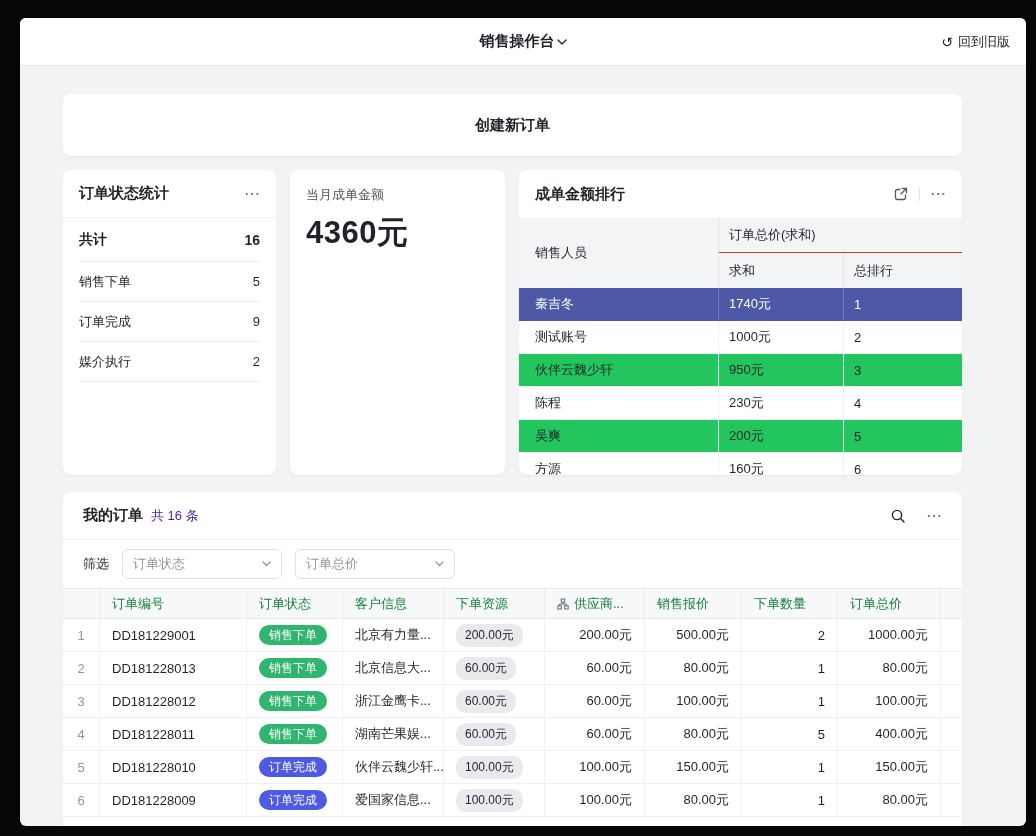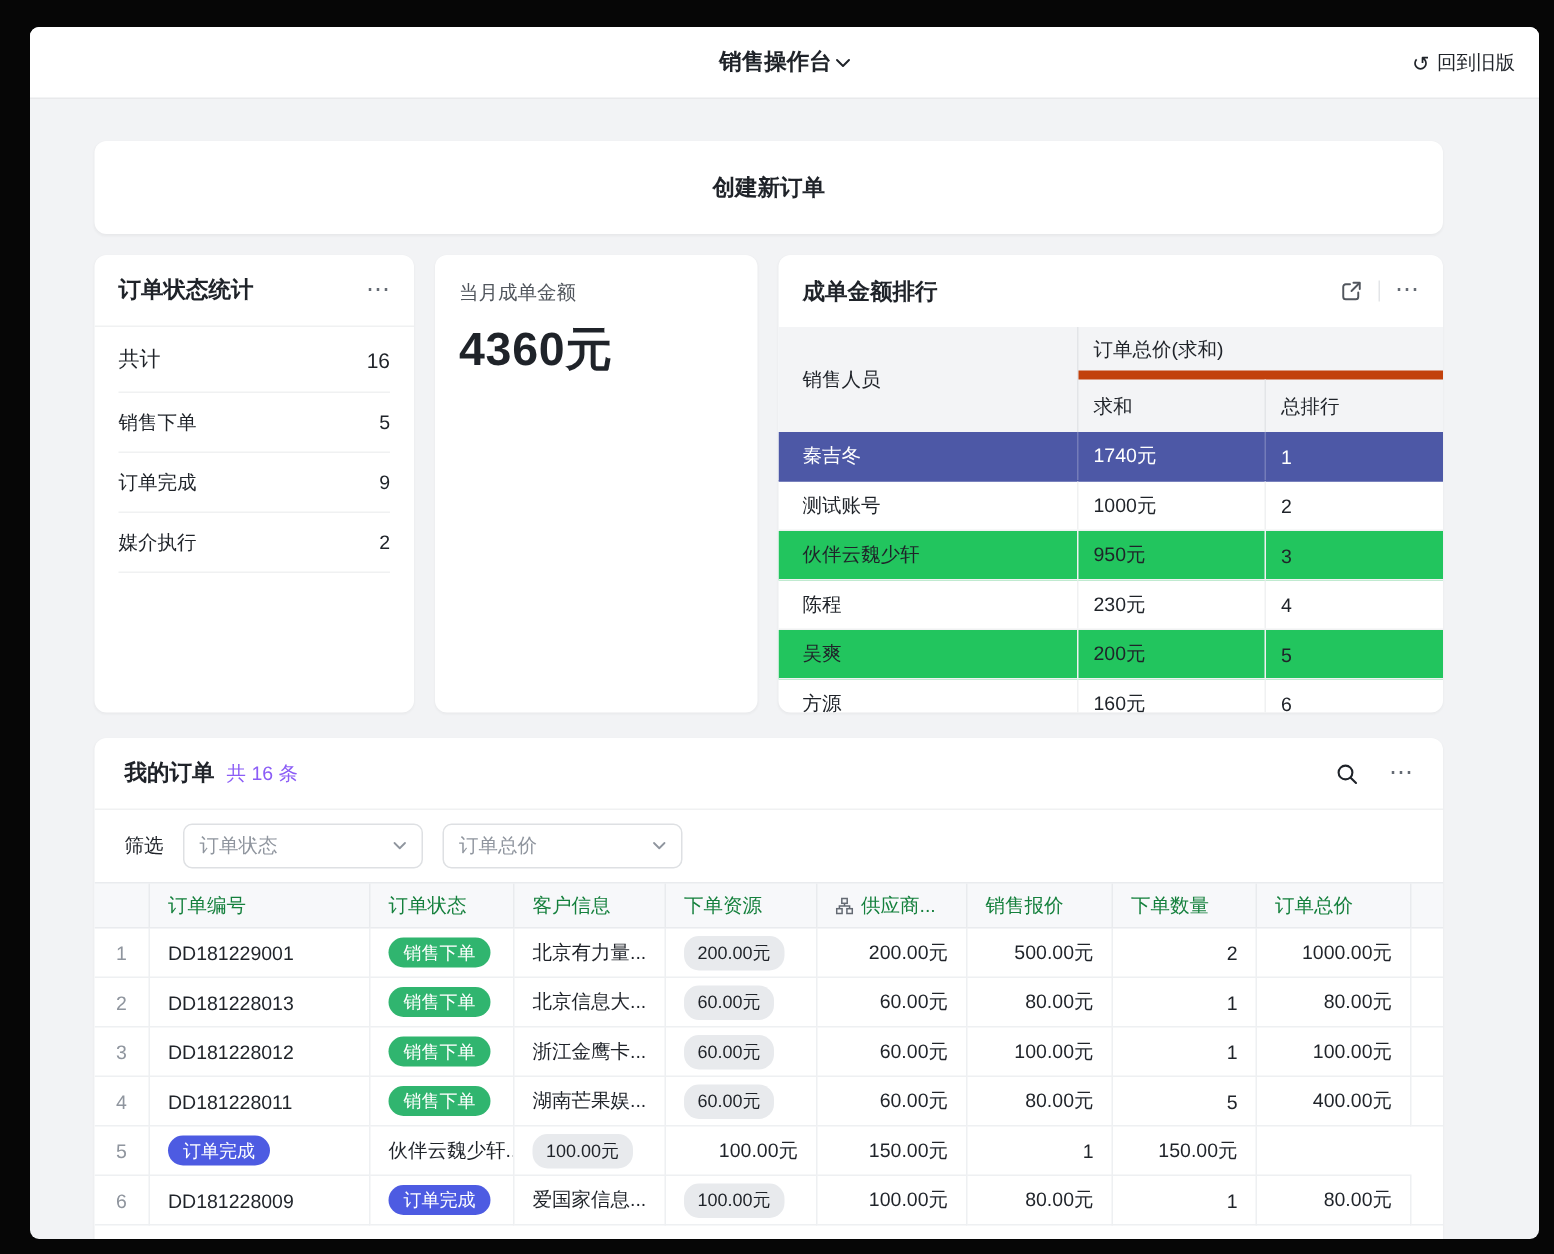--- a/index.html
+++ b/index.html
@@ -43,52 +43,52 @@
   .more-glyph { font-size:16px; color:#646a73; cursor:pointer; line-height:1; }
   .vdiv { width:1px; height:14px; background:#e3e5e8; }
 
   
   .status-card .card-head { border-bottom:1px solid #f0f1f2; }
   .status-rows { padding:0 16px; }
   .status-row {
     display:flex; justify-content:space-between; align-items:center;
     height:40px; border-bottom:1px solid #f0f1f2; font-size:13px; cursor:pointer;
   }
-  .status-row.total { font-weight:400; font-size:14px; height:44px; }
+  .status-row.total { font-weight:700; font-size:14px; height:44px; }
 
   
   .amount-card { padding:16px; }
   .amount-label { font-size:13px; color:#50555c; }
   .amount-value { font-size:31px; font-weight:700; margin-top:8px; letter-spacing:.5px; }
 
   
   .rk-head {
     display:grid; grid-template-columns:200px 125px 1fr; grid-template-rows:35px 35px;
     background:#f3f4f6; font-size:13px;
   }
   .rk-hname { grid-row:1/3; grid-column:1; display:flex; align-items:center; padding:0 16px; border-right:1px solid #e3e5e8; }
-  .rk-hgroup { grid-column:2/4; grid-row:1; display:flex; align-items:center; padding:0 10px; border-bottom:6px solid #c2410c; }
+  .rk-hgroup { grid-column:2/4; grid-row:1; display:flex; align-items:center; padding:0 10px; border-bottom:1px solid #c2410c; }
   .rk-hsub1 { grid-column:2; grid-row:2; display:flex; align-items:center; padding:0 10px; border-right:1px solid #e3e5e8; }
   .rk-hsub2 { grid-column:3; grid-row:2; display:flex; align-items:center; padding:0 10px; }
   .rk-row {
     display:grid; grid-template-columns:200px 125px 1fr; height:33px;
     border-bottom:1px solid #f0f1f2; font-size:13px; cursor:pointer;
   }
   .rk-cell { display:flex; align-items:center; padding:0 10px; border-right:1px solid #f0f1f2; white-space:nowrap; overflow:hidden; }
   .rk-cell.name { padding:0 16px; }
   .rk-cell:last-child { border-right:none; }
   .rk-row.stripe { background:#22c55e; }
   .rk-row.hl { background:#4d58a6; color:#fff; border-bottom-color:#4d58a6; }
   .rk-row.hl .rk-cell { border-right-color:rgba(255,255,255,.22); }
 
   
   .orders-card { margin-top:17px; height:400px; overflow:hidden; }
   .orders-head { height:48px; display:flex; align-items:center; padding:0 20px; border-bottom:1px solid #f0f1f2; }
   .orders-title { font-size:15px; font-weight:700; }
-  .orders-count { font-size:13px; color:#8b5cf6; margin-left:8px; }
+  .orders-count { font-size:13px; color:#4c1d95; margin-left:8px; }
   .orders-actions { margin-left:auto; display:flex; align-items:center; gap:20px; }
   .icon-btn { cursor:pointer; display:flex; align-items:center; }
 
   .filter-bar { height:48px; display:flex; align-items:center; gap:13px; padding:0 20px; }
   .filter-label { font-size:13px; }
   .select {
     width:160px; height:30px; border:1px solid #dee0e3; border-radius:6px; background:#fff;
     display:flex; align-items:center; justify-content:space-between; padding:0 10px;
     font-size:13px; color:#8f959e; cursor:pointer;
   }
@@ -338,20 +338,21 @@
               </div>
             <div class="t-c num">60.00元</div>
             <div class="t-c num">80.00元</div>
             <div class="t-c num">5</div>
             <div class="t-c num">400.00元</div>
             <div class="t-c"></div>
           </div>
 
           <div class="t-row">
             <div class="t-c idx">5</div>
+            <div class="t-c">DD181228010</div>
             <div class="t-c">
                 <span class="pill b">订单完成</span>
               </div>
             <div class="t-c">伙伴云魏少轩...</div>
             <div class="t-c">
                 <span class="tag">100.00元</span>
               </div>
             <div class="t-c num">100.00元</div>
             <div class="t-c num">150.00元</div>
             <div class="t-c num">1</div>

